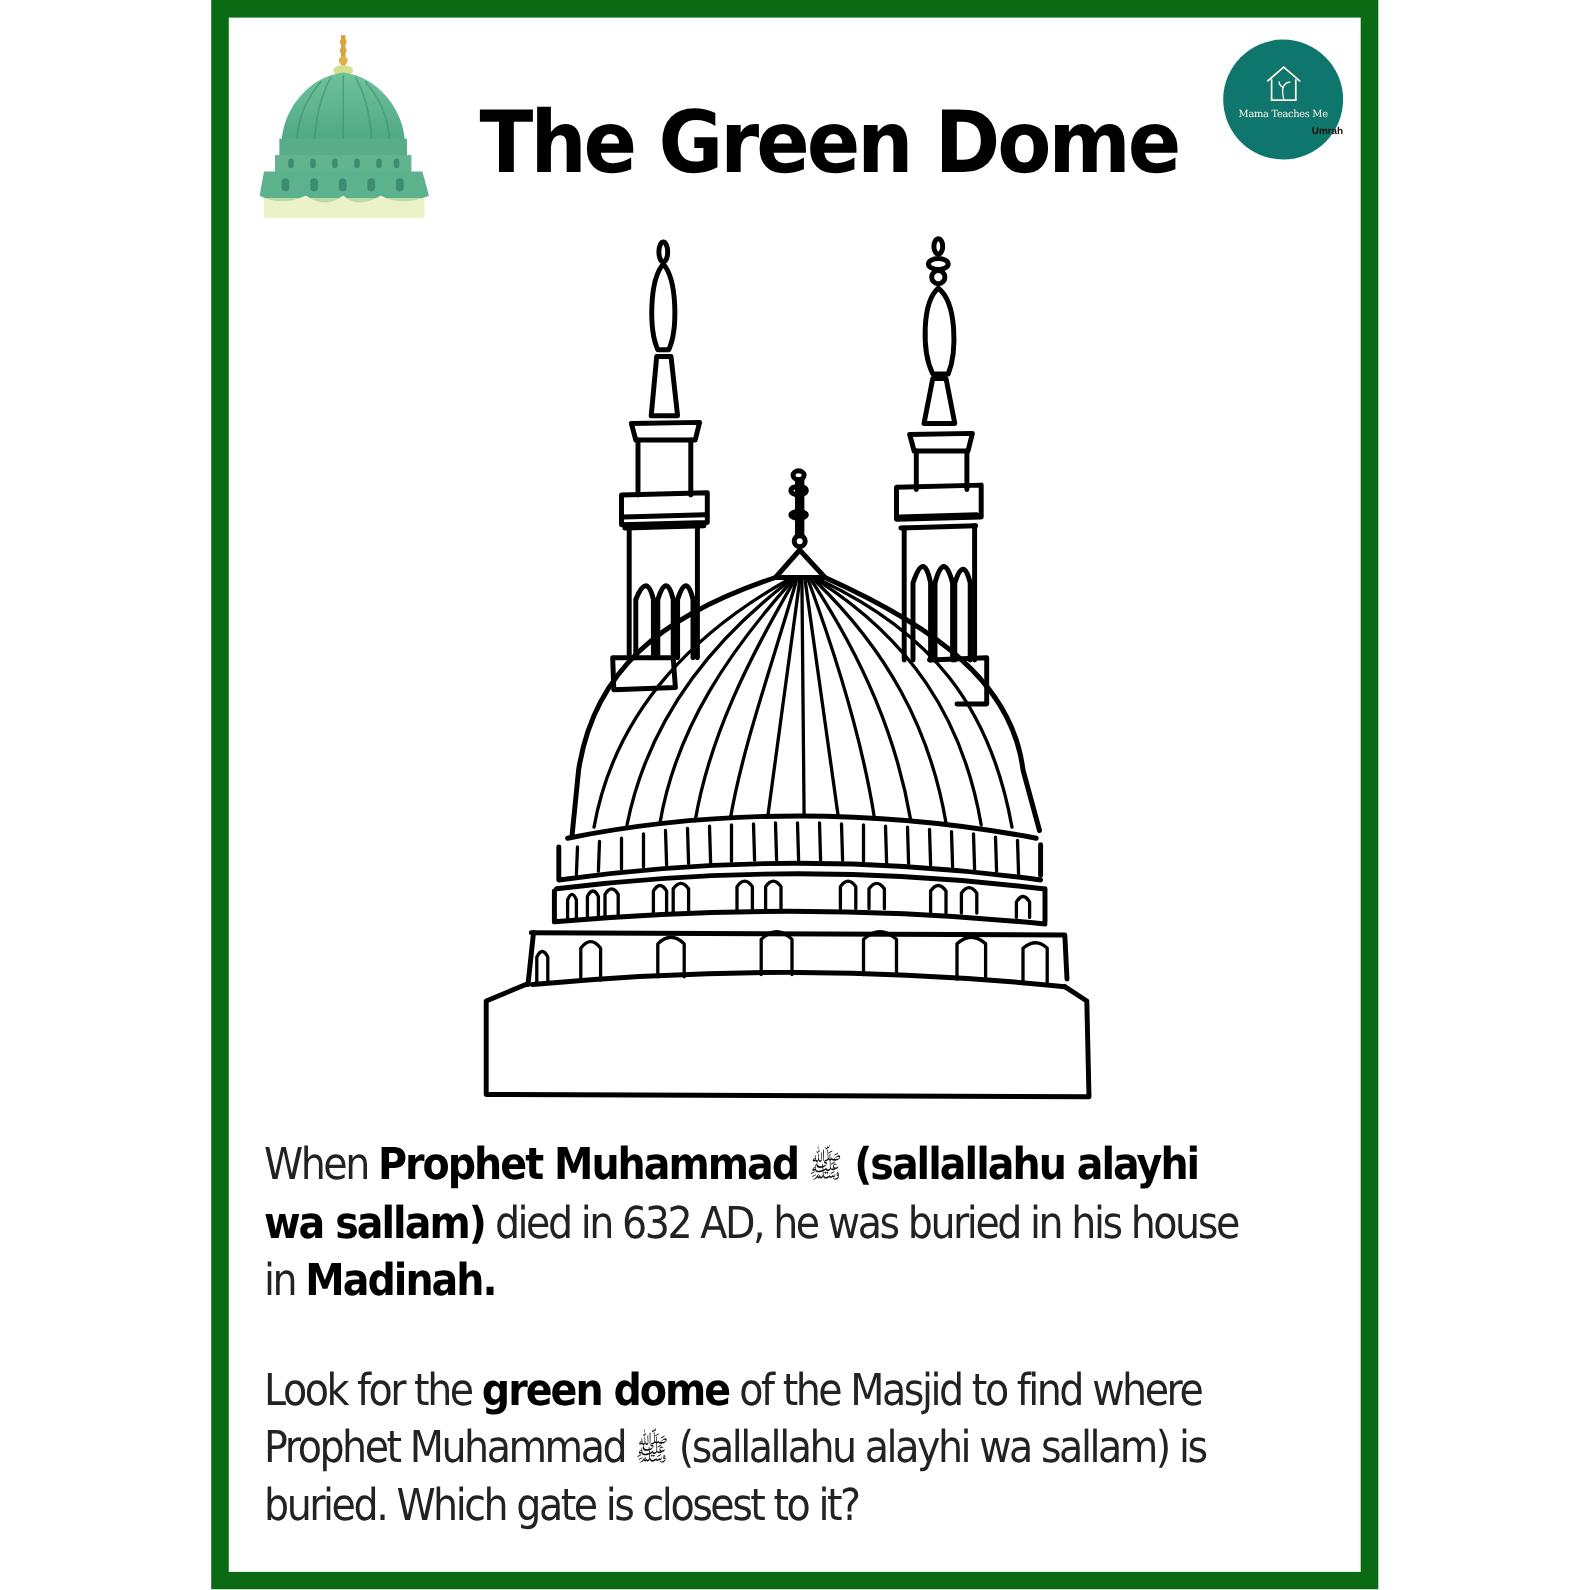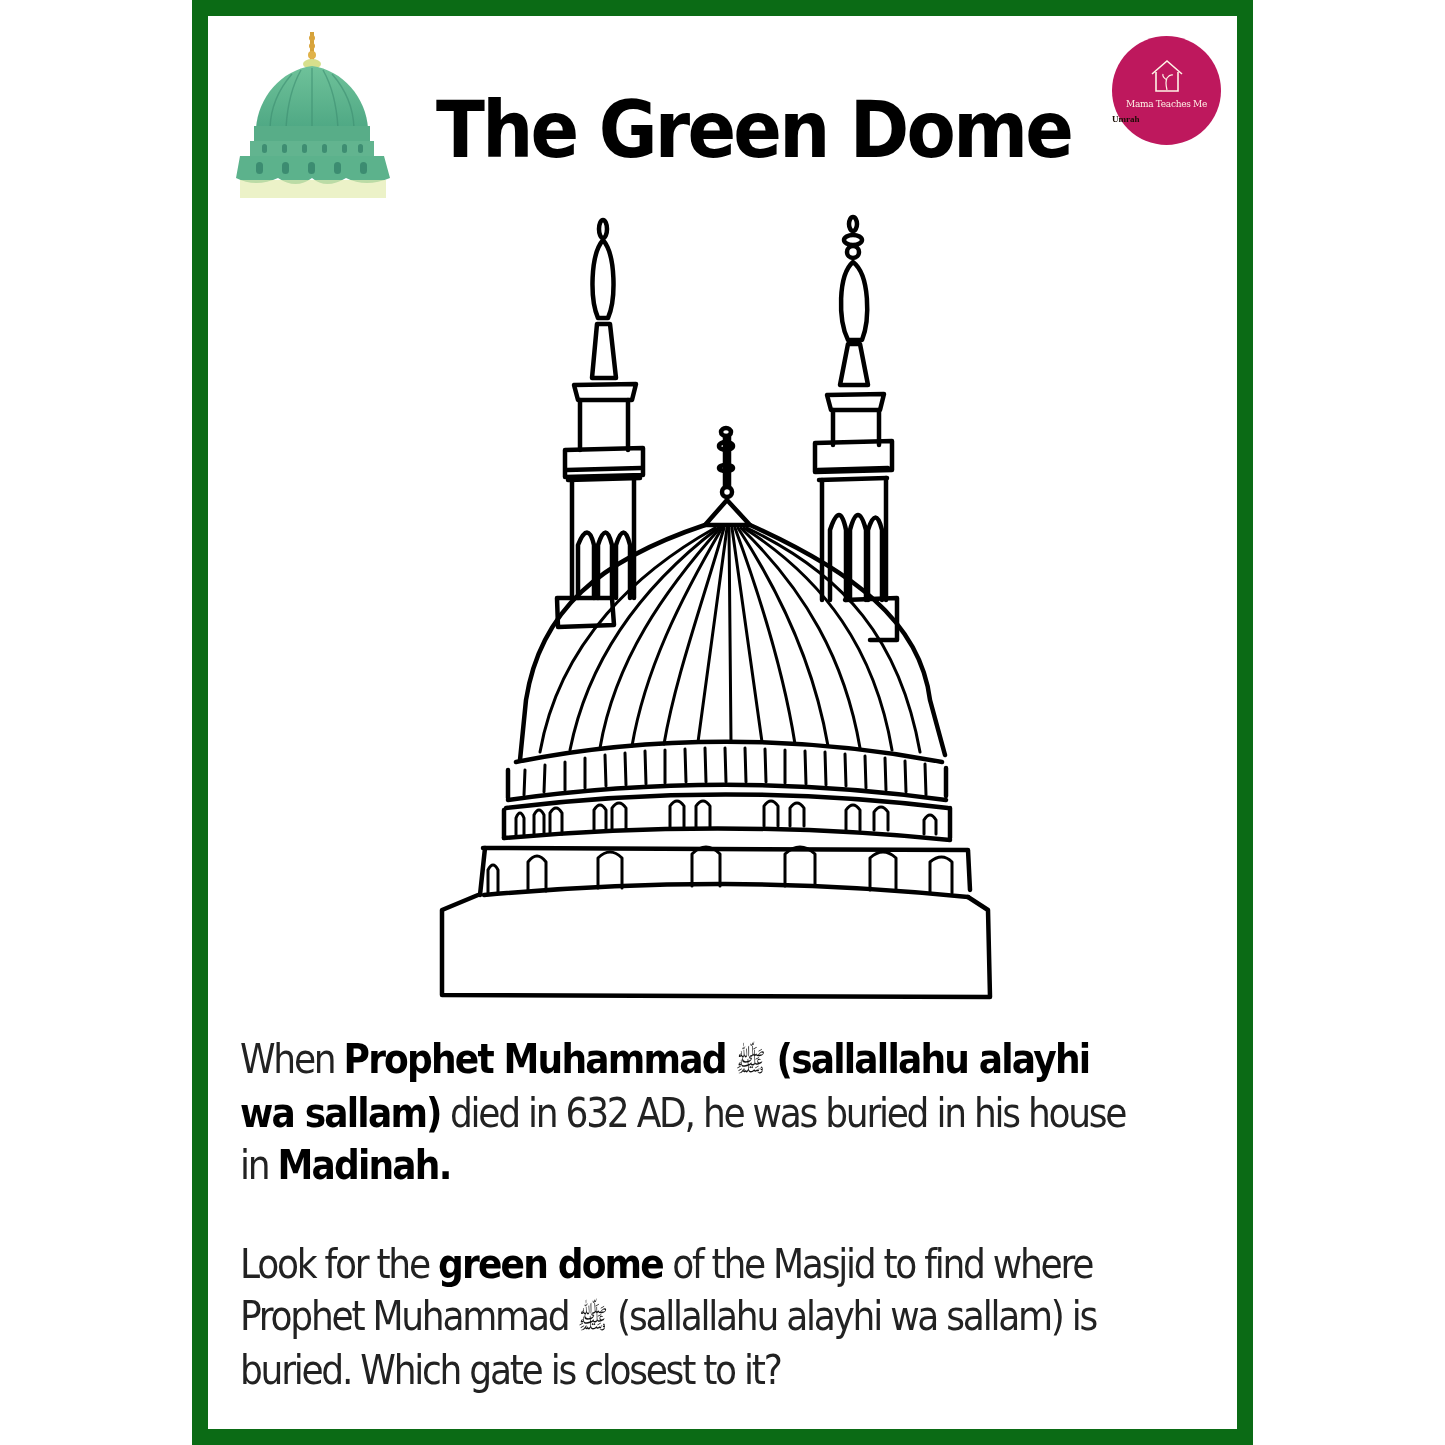--- a/index.html
+++ b/index.html
@@ -14,29 +14,29 @@
     }
     .title {
       position: absolute; left: 436px; top: 80px; width: 600px;
       font-family: "DejaVu Sans", sans-serif; font-weight: bold;
       font-size: 78px; letter-spacing: -3px; color: #000; line-height: 100px;
       transform: scaleX(0.92); transform-origin: left center; white-space: nowrap;
     }
     .dome-thumb { position: absolute; left: 226px; top: 28px; width: 172px; height: 176px; }
     .logo {
       position: absolute; left: 1112px; top: 36px; width: 109px; height: 109px;
-      border-radius: 50%; background: #be185d;
+      border-radius: 50%; background: #0f766e;
     }
     .logo .logo-name {
       position: absolute; left: 0; right: 0; top: 63px; text-align: center;
       font-family: "DejaVu Serif", serif; font-size: 9px; color: #fff3e6; letter-spacing: -0.3px;
     }
     .logo .logo-sub {
-      position: absolute; left: 0; right: 0; top: 78px; text-align: left;
-      font-family: Liberation Serif, serif; font-weight: bold; font-size: 9px; color: #1a0d05;
+      position: absolute; left: 0; right: 0; top: 78px; text-align: right;
+      font-family: Liberation Sans, sans-serif; font-weight: bold; font-size: 9px; color: #1a0d05;
     }
     .logo svg { position: absolute; left: 36px; top: 20px; }
     .drawing { position: absolute; left: 430px; top: 205px; width: 580px; height: 800px; }
     .para {
       position: absolute; left: 240px; width: 990px;
       font-family: "Liberation Sans Narrow", "Liberation Sans", sans-serif;
       font-size: 43px; line-height: 51px; color: #111;
       letter-spacing: -1.2px; transform: scaleX(0.9); transform-origin: left top;
     }
     .para .light { font-weight: normal; font-family: "DejaVu Sans", sans-serif; font-size: 40px; letter-spacing: -2.5px; color: #222; }

